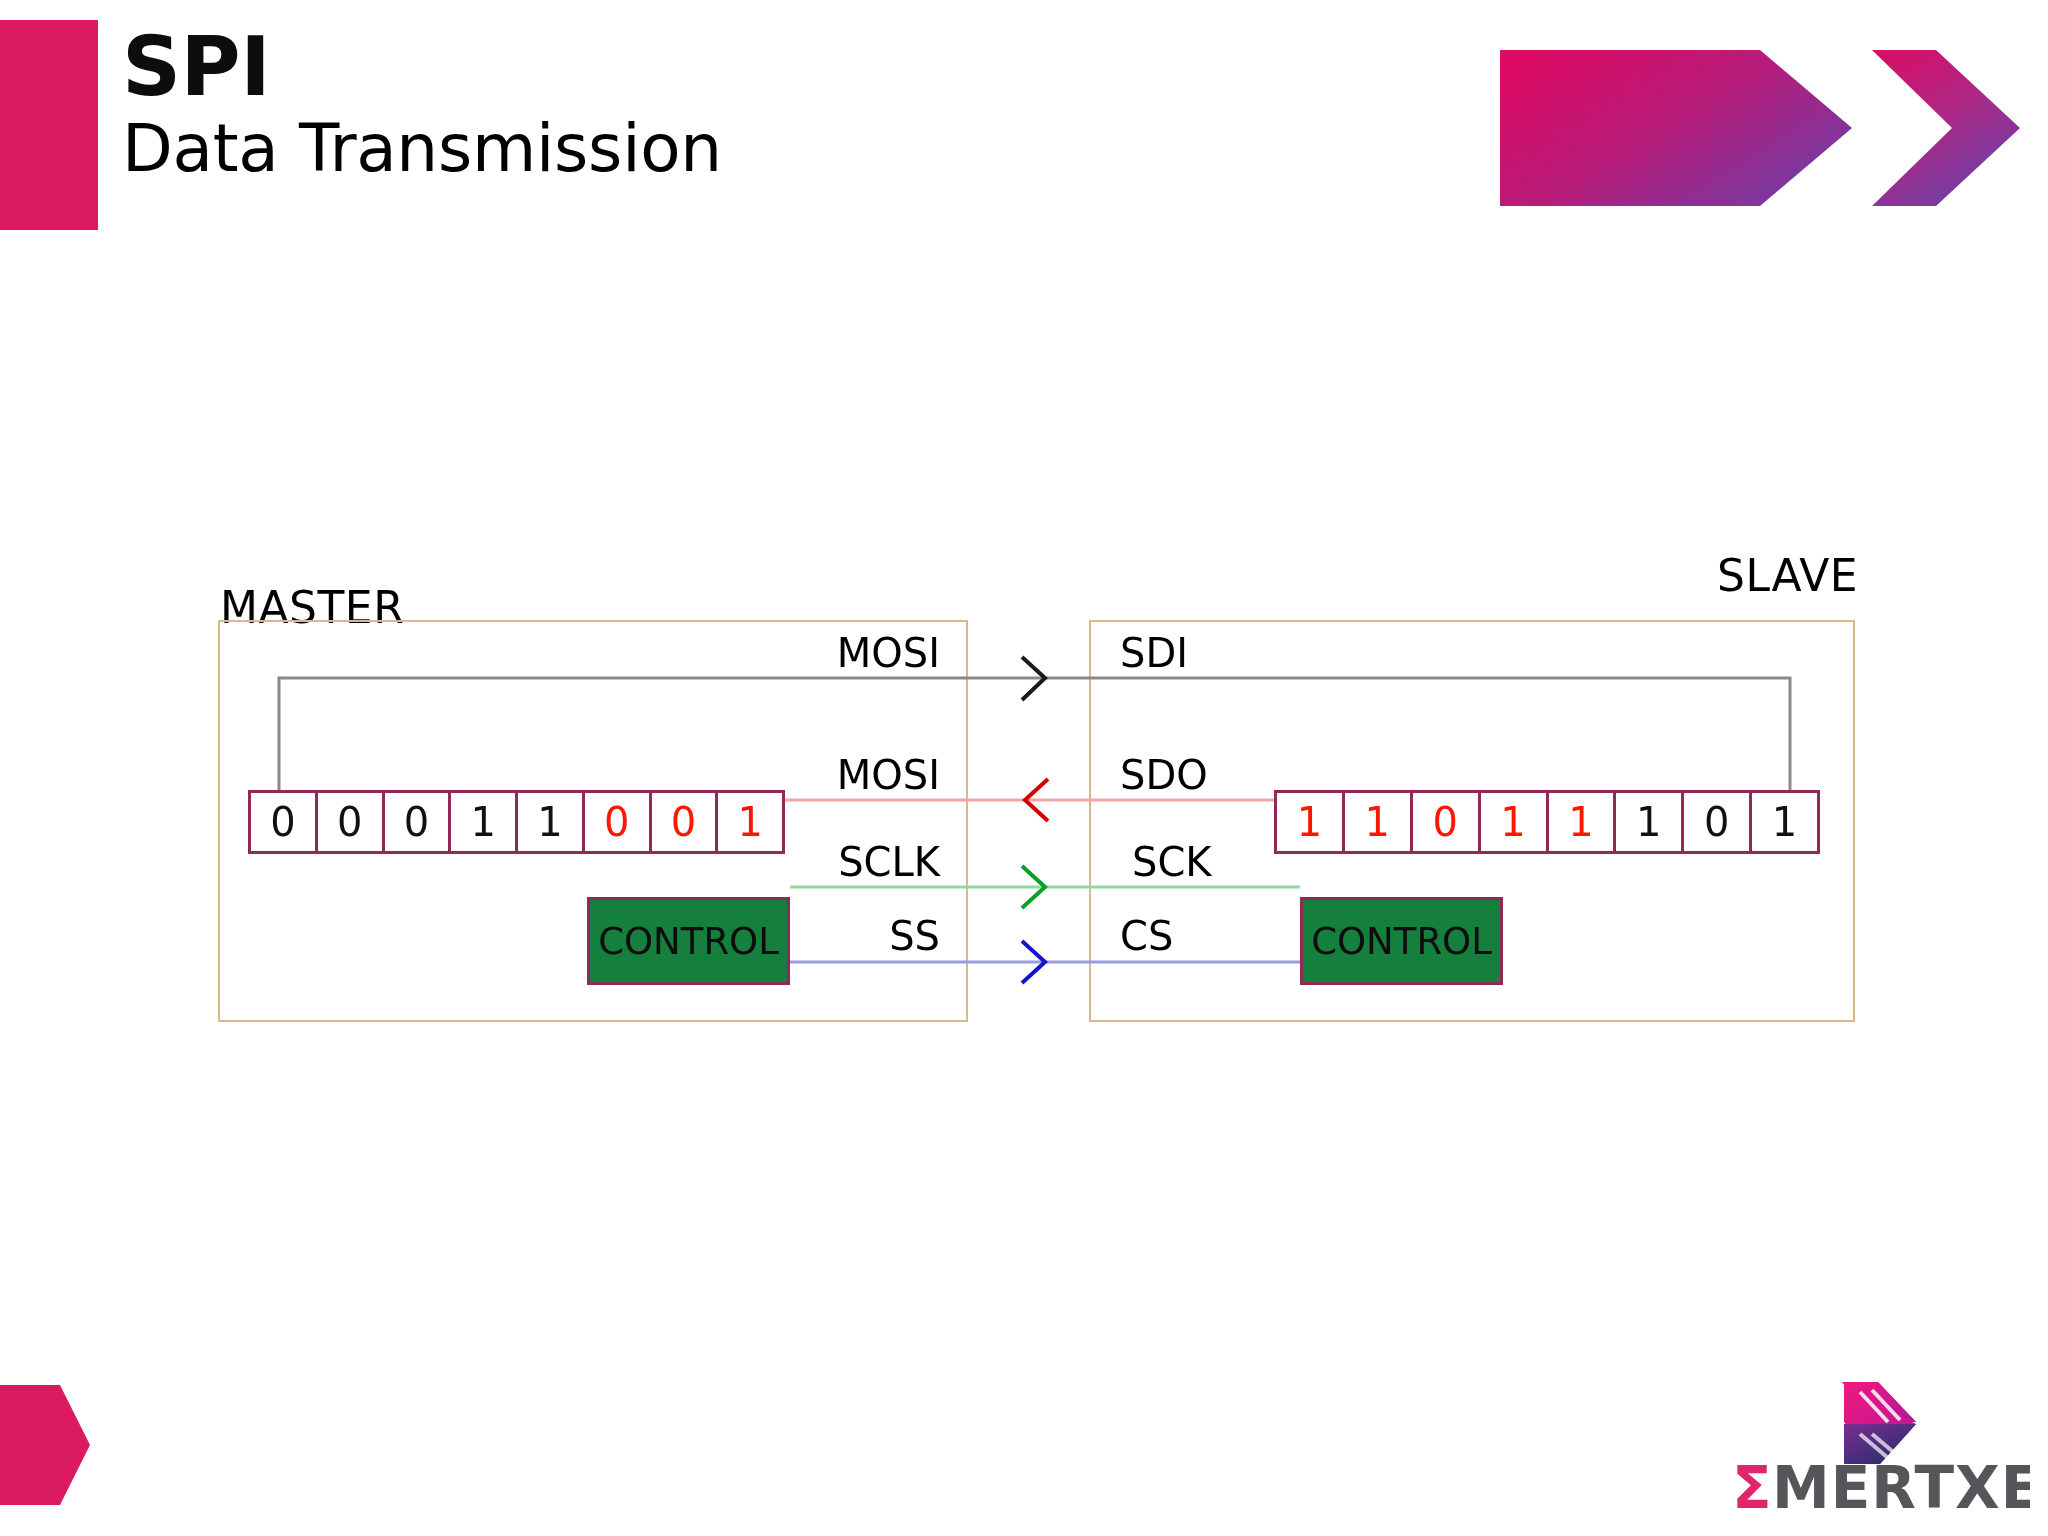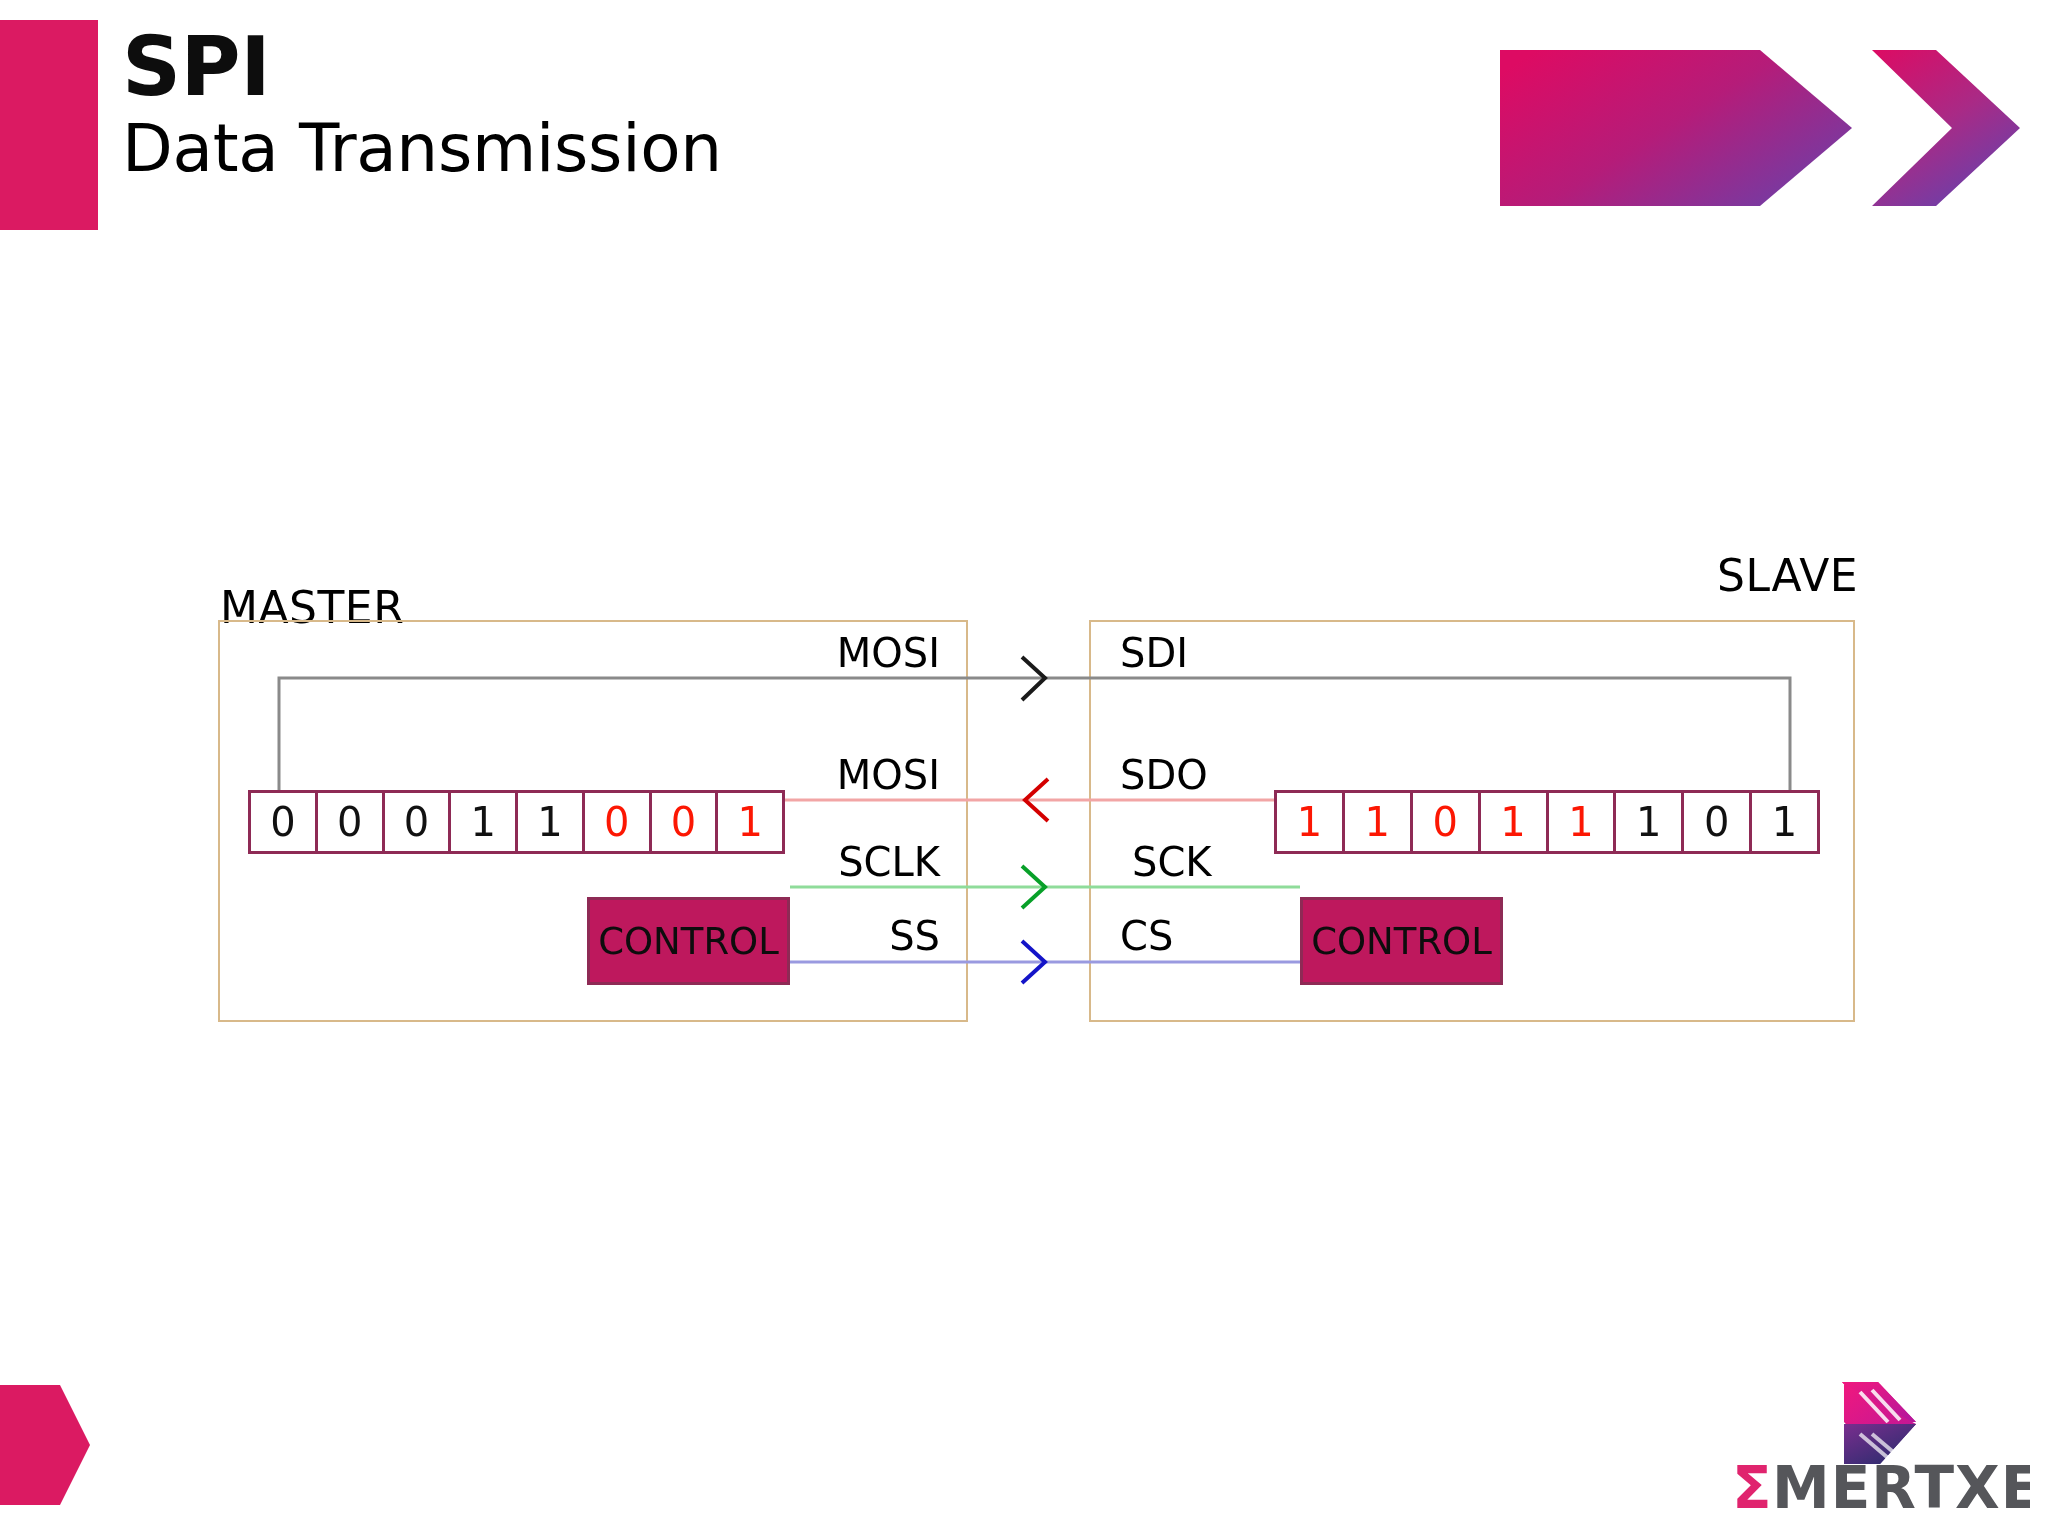--- a/index.html
+++ b/index.html
@@ -102,21 +102,21 @@
     color: #111111;
     font-family: "DejaVu Sans", "Liberation Sans", sans-serif;
   }
   .reg-cell:last-child { border-right: none; }
   .reg-cell.hot { color: #fc1703; }
 
   .ctrl-box {
     position: absolute;
     box-sizing: border-box;
     border: 3px solid #8e2a55;
-    background: #be185d;
+    background: #15803d;
     display: flex;
     align-items: center;
     justify-content: center;
     font-size: 37px;
     color: #0d0d0d;
   }
 
   
   .footer-shape {
     position: absolute;

